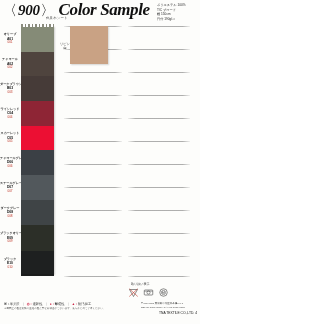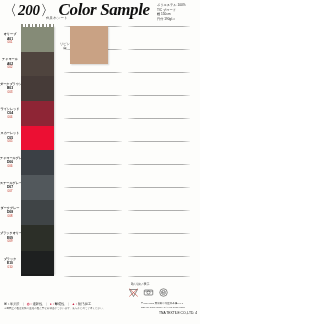--- a/index.html
+++ b/index.html
@@ -278,21 +278,21 @@
   }
 </style>
 </head>
 <body>
 
 <div class="page">
 
   <div class="header">
     <div class="title-wrap">
       <span class="angle">〈</span>
-      <span class="title-num">200</span>
+      <span class="title-num">900</span>
       <span class="angle">〉</span>
       <span class="title-main">Color Sample</span>
     </div>
     <div class="title-sub">色見本シート</div>
     <div class="header-meta">
       <div>ポリエステル 100%</div>
       <div>T/C ブロード</div>
       <div>幅 150cm</div>
       <div>目付 190g/㎡</div>
     </div>

